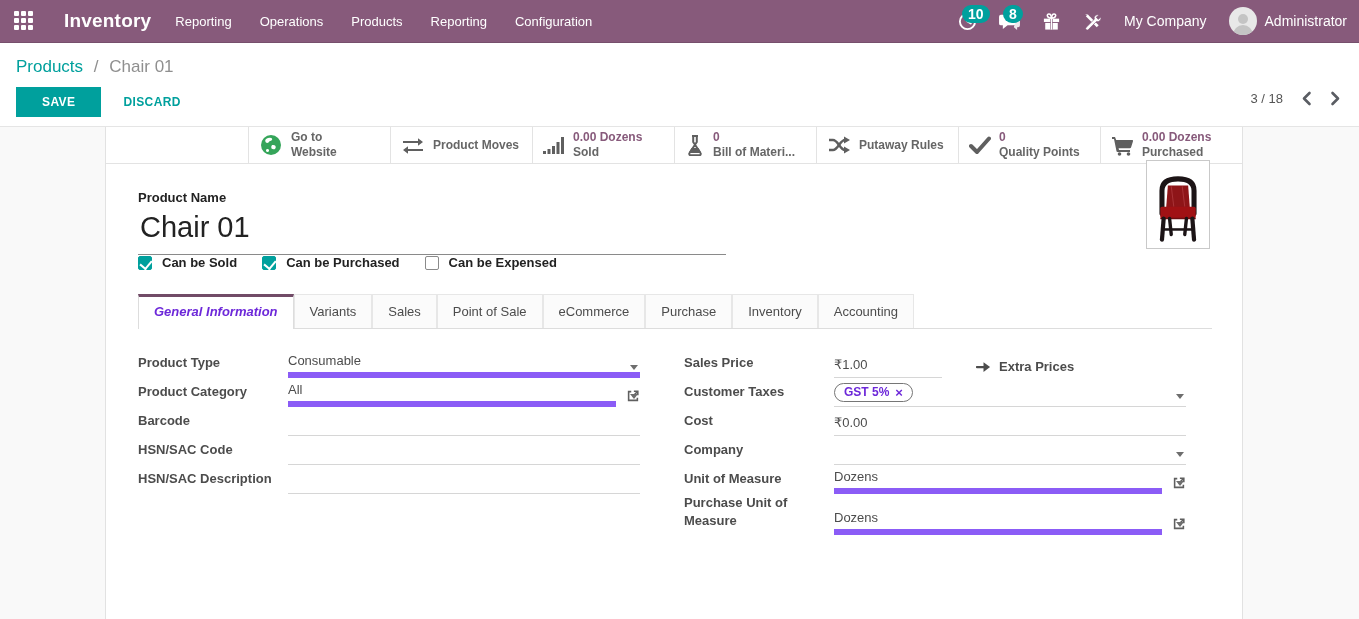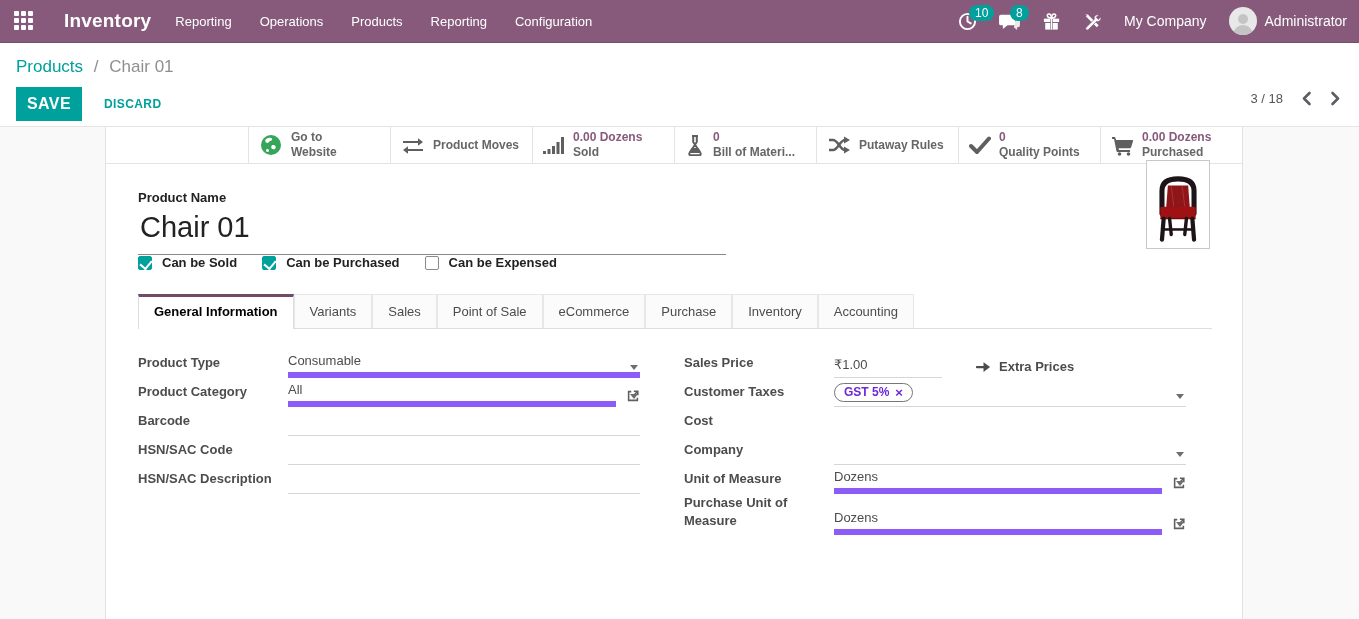--- a/index.html
+++ b/index.html
@@ -10,36 +10,36 @@
   .navbar { height:43px; background:#875A7B; display:flex; align-items:center;
     color:#fff; padding:0 12px 0 14px; border-bottom:1px solid rgba(0,0,0,.12); }
   .apps-icon { width:20px; height:20px; display:grid; grid-template-columns:repeat(3,5px);
     grid-template-rows:repeat(3,5px); gap:2px; cursor:pointer; }
   .apps-icon i { background:#fff; border-radius:1px; }
   .brand { font-size:19px; font-weight:bold; margin:0 24px 0 30px; letter-spacing:.2px; }
   .menu { display:flex; gap:28px; font-size:13px; }
   .menu-item { cursor:pointer; padding:4px 0; }
   .systray { margin-left:auto; display:flex; align-items:center; gap:22px; }
   .tray-icon { position:relative; cursor:pointer; display:flex; }
-  .badge { position:absolute; top:-7px; left:11px; background:#00A09D; color:#fff;
-    font-size:12px; font-weight:normal; border-radius:9px; padding:2px 6px; line-height:1; }
+  .badge { position:absolute; top:-7px; left:4px; background:#00A09D; color:#fff;
+    font-size:14px; font-weight:bold; border-radius:9px; padding:2px 6px; line-height:1; }
   .company, .user-name { font-size:14px; cursor:pointer; }
   .avatar { width:28px; height:28px; border-radius:50%; background:#e8e8e8; overflow:hidden;
     display:flex; align-items:flex-end; justify-content:center; margin-right:-14px; }
 
   
   .control-panel { background:#fff; height:84px; padding:10px 16px 0 16px;
     border-bottom:1px solid #e5e5e5; position:relative; }
   .breadcrumb { font-size:17px; padding:4px 0 10px 0; }
   .bc-parent { color:#00A09D; cursor:pointer; }
   .bc-sep { color:#8f8f8f; margin:0 6px; }
   .bc-current { color:#8f8f8f; }
   .cp-buttons { display:flex; align-items:center; gap:12px; }
-  .btn-save { background:#00A09D; color:#fff; font-weight:bold; font-size:16px;
-    border:none; padding:8px 11px; letter-spacing:.4px; cursor:pointer; }
+  .btn-save { background:#00A09D; color:#fff; font-weight:bold; font-size:12px;
+    border:none; padding:8px 26px; letter-spacing:.4px; cursor:pointer; }
   .btn-discard { background:none; border:none; color:#00A09D; font-weight:bold;
     font-size:12px; letter-spacing:.4px; cursor:pointer; padding:8px 10px; }
   .pager { position:absolute; right:18px; top:48px; display:flex; align-items:center; gap:18px; }
   .pager-value { font-size:13px; color:#555; }
   .pager-arrow { cursor:pointer; display:flex; }
 
   
   .page { height:492px; }
   .sheet { width:1138px; margin-left:105px; background:#fff; height:100%;
     border-left:1px solid #e2e2e2; border-right:1px solid #e2e2e2; }
@@ -70,21 +70,21 @@
   .cbox.checked { background:#00A09D; border-color:#00A09D; }
   .cbox.checked::after { content:""; position:absolute; left:3px; top:1px; width:6px;
     height:9px; border:solid #fff; border-width:0 2px 2px 0; transform:rotate(40deg); }
   .check-label { font-size:13px; font-weight:bold; color:#222; }
 
   
   .tabs { display:flex; margin-top:24px; border-bottom:1px solid #ddd; height:35px; }
   .tab { padding:9px 15px 0 15px; font-size:13px; color:#4c4c4c; cursor:pointer;
     border:1px solid transparent; border-bottom:none; background:transparent; }
   .tab.active { background:#fff; border-color:#ddd; border-top:3px solid #714B67;
-    padding-top:7px; margin-bottom:-1px; font-weight:bold; color:#000000; }
+    padding-top:7px; margin-bottom:-1px; font-weight:bold; color:#6d28d9;font-style:italic; }
   .tab:not(.active) { border-left:1px solid #e7e7e7; border-top:1px solid #e7e7e7;
     border-right:1px solid #e7e7e7; background:#fbfbfb; }
 
   
   .form-grid { display:grid; grid-template-columns:1fr 1fr; column-gap:44px;
     margin-top:20px; padding-right:26px; }
   .frow { display:flex; align-items:flex-end; min-height:29px; margin-bottom:0; }
   .flabel { width:150px; flex:0 0 150px; font-size:13px; font-weight:bold; color:#4c4c4c;
     padding-bottom:6px; line-height:1.35; }
   .fwidget { flex:1; display:flex; align-items:flex-end; position:relative; min-height:24px; }
@@ -405,20 +405,23 @@
               <span class="tag-pill">
                 <span>GST 5%</span>
                 <span class="tag-x">×</span>
               </span>
             </div>
             <span class="caret"></span>
           </div>
         </div>
         <div class="frow">
           <div class="flabel">Cost</div>
+          <div class="fwidget">
+                <div class="fvalue">₹0.00</div>
+              </div>
         </div>
         <div class="frow">
           <div class="flabel">Company</div>
           <div class="fwidget">
             <div class="fvalue"></div>
             <span class="caret"></span>
           </div>
         </div>
         <div class="frow">
           <div class="flabel">Unit of Measure</div>

